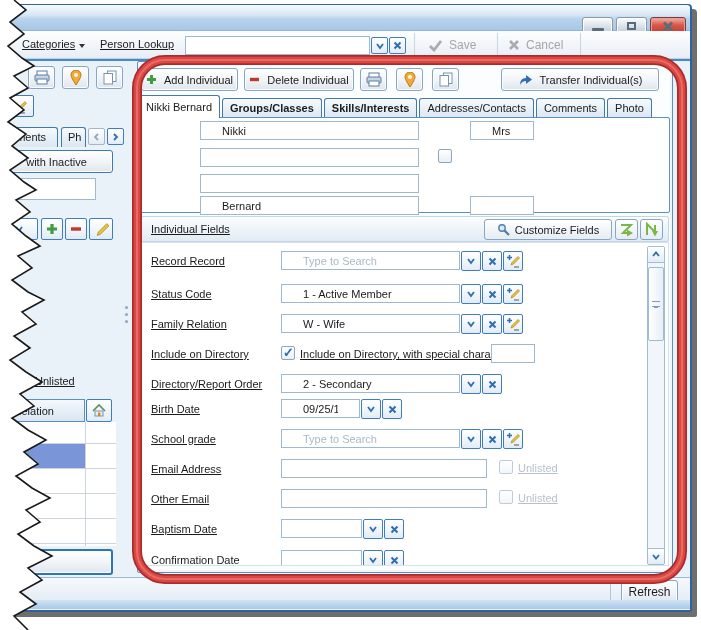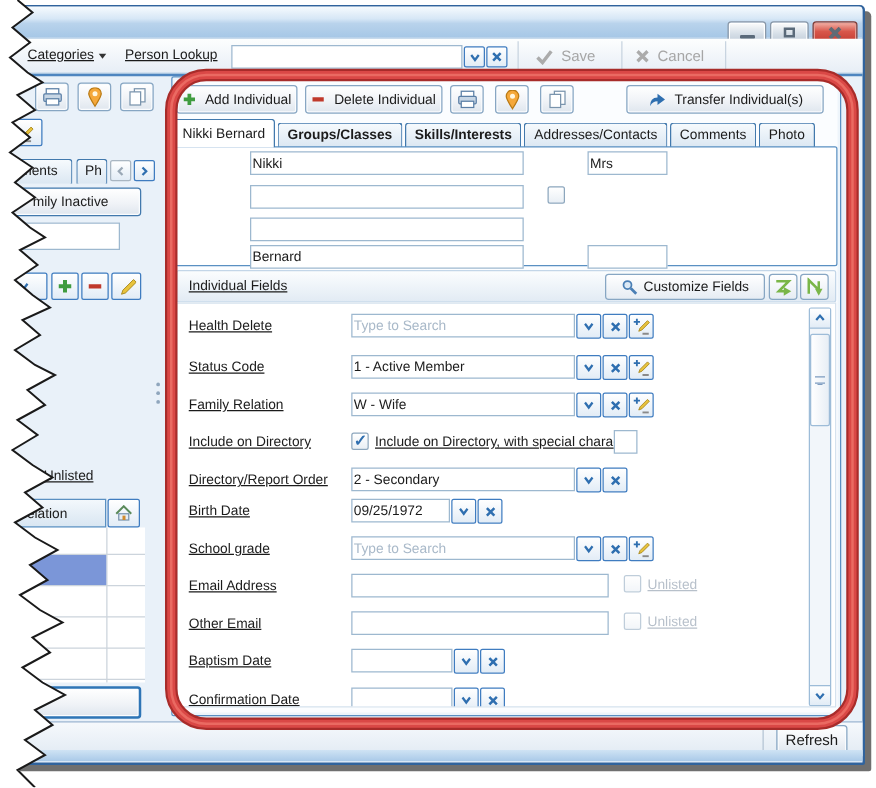--- a/index.html
+++ b/index.html
@@ -46,21 +46,21 @@
   .tb-sep { position:absolute; top:33px; width:1px; height:23px; background:#c8d4e0; }
   .tool-btn-ghost {
     position:absolute; top:33px; height:24px; display:flex; align-items:center; gap:6px;
     color:#a6a6a6; padding:0 8px; border:1px solid #d0d8e2; border-radius:3px;
     background:linear-gradient(#fcfdfe,#eef2f7);
   }
   .caret-down { width:0; height:0; border-left:3px solid transparent; border-right:3px solid transparent; border-top:4px solid #333; display:inline-block; margin-left:4px; }
 
   .txt {
     position:absolute; border:1px solid #9db8cf; background:#fff; height:19px;
-    font:11px "Liberation Sans", sans-serif; padding:1px 1px; color:#1b1b1b;
+    font:11px "Liberation Sans", sans-serif; padding:1px 21px; color:#1b1b1b;
   }
   .txt::placeholder { color:#a9b9c9; }
   .cbtn {
     position:absolute; width:20px; height:20px; border:1px solid #3f7cc0; border-radius:2px;
     background:linear-gradient(#ffffff,#e2ecf6); display:flex; align-items:center; justify-content:center;
     cursor:pointer;
   }
   .cbtn.sm { width:17px; height:17px; }
 
   
@@ -279,21 +279,21 @@
 </div>
 <div class="mini-btn" style="left:640px; top:219px; width:23px;">
   <svg width="15" height="15" viewBox="0 0 15 15">
       <path d="M3 13 V2 L11 10 V3" stroke="#7ab648" stroke-width="2" fill="none"></path>
       <path d="M8 9 L11 14.5 L14 9 Z" fill="#7ab648"></path>
     </svg>
 </div>
 
 <div class="fields">
 
-  <div class="lbl" style="left:9px; top:12px;">Health Delete</div>
+  <div class="lbl" style="left:9px; top:12px;">Record Record</div>
   <input class="txt" style="left: 139px; top: 8px; width: 179px;" placeholder="Type to Search">
   <div class="cbtn" style="left:319px; top:8px;">
       <svg width="10" height="10" viewBox="0 0 10 10">
         <path d="M2 3 L5 7 L8 3" fill="none" stroke="#2f6fb0" stroke-width="1.8"></path>
       </svg>
     </div>
   <div class="cbtn" style="left:340px; top:8px;">
       <svg width="9" height="9" viewBox="0 0 9 9">
         <path d="M1.5 1.5 L7.5 7.5 M7.5 1.5 L1.5 7.5" stroke="#2f6fb0" stroke-width="2"></path>
       </svg>
@@ -490,21 +490,21 @@
       <path d="M6 2 L3 5 L6 8" fill="none" stroke="#9aa8b6" stroke-width="1.8"></path>
     </svg>
 </div>
 <div class="cbtn sm" style="left:107px; top:128px;">
   <svg width="9" height="10" viewBox="0 0 9 10">
       <path d="M3 2 L6 5 L3 8" fill="none" stroke="#2f6fb0" stroke-width="1.8"></path>
     </svg>
 </div>
 
 <div class="btn abs" style="left:0; top:150px; width:113px; height:23px; border-color:#4279ad; justify-content:center;">
-  <span>mily Inactive</span>
+  <span>with Inactive</span>
 </div>
 <input class="txt" style="left: 0px; top: 178px; width: 96px; height: 22px;">
 
 <div class="cbtn" style="left:0; top:218px; width:38px; height:22px;">
   <svg width="10" height="10" viewBox="0 0 10 10">
       <path d="M2 3 L5 7 L8 3" fill="none" stroke="#2f6fb0" stroke-width="1.8"></path>
     </svg>
 </div>
 <div class="cbtn" style="left:41px; top:218px; width:22px; height:22px;">
   <svg width="12" height="12" viewBox="0 0 12 12">

